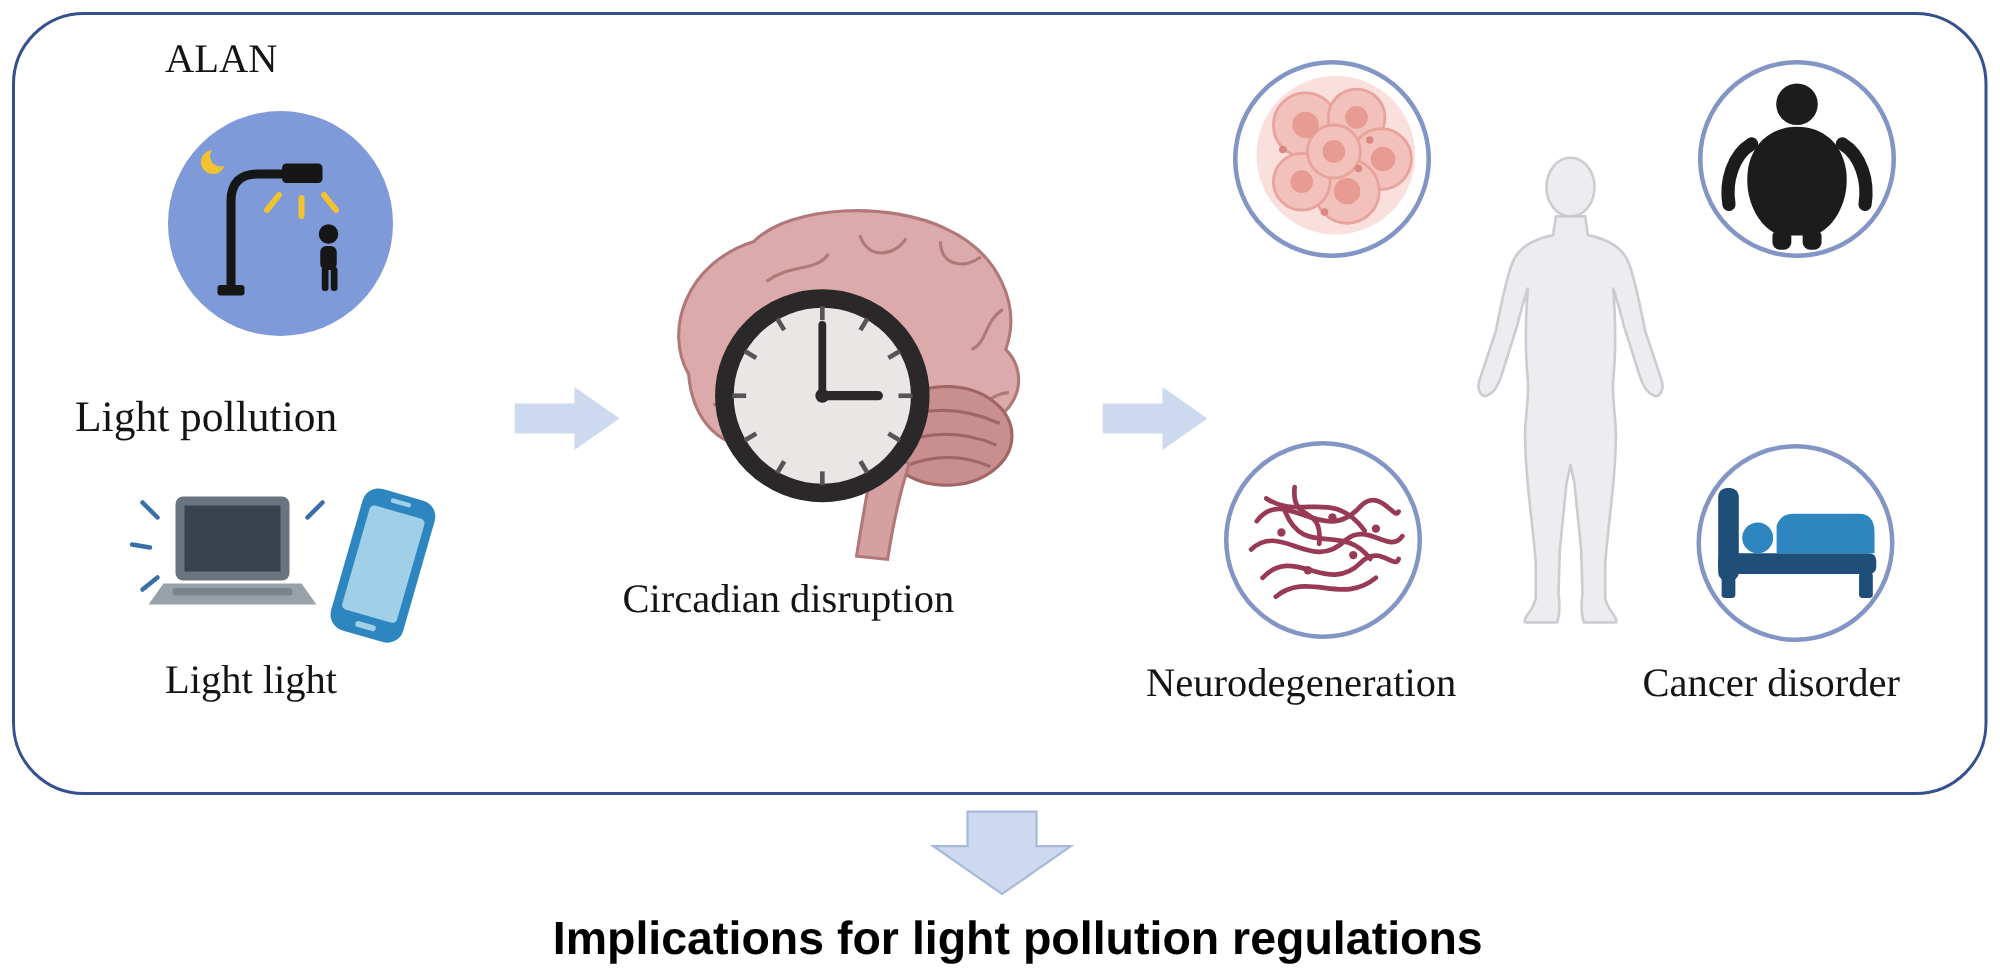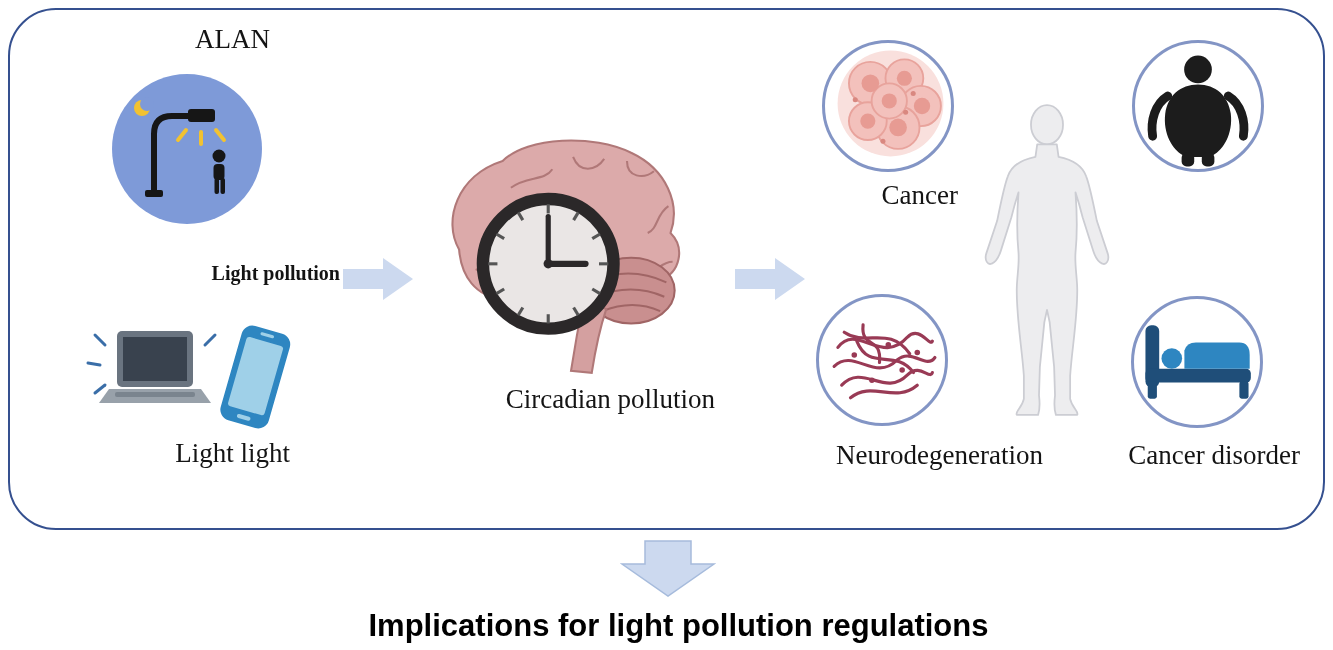--- a/index.html
+++ b/index.html
@@ -22,22 +22,22 @@
   }
   html,body{margin:0;padding:0;background:#fff;}
   #canvas{
     position:relative;width:1333px;height:650px;background:#ffffff;
     font-family:"Liberation Serif", serif; color:var(--ink); overflow:hidden;
   }
   .panel{
     position:absolute;left:8px;top:8px;width:1313px;height:518px;
     border:2px solid var(--border);border-radius:48px;background:#fff;
   }
-  .label{position:absolute;text-align:right;font-size:27px;line-height:1.15;color:var(--ink);}
-  .label.bold{font-weight:bold;font-size:20px;}
+  .label{position:absolute;text-align:left;font-size:27px;line-height:1.15;color:var(--ink);}
+  .label.bold{font-weight:normal;font-size:29px;}
   .conclusion{
     position:absolute;left:0;top:608px;width:1333px;text-align:center;
     font-family:"Liberation Sans", sans-serif;font-weight:bold;font-size:31px;color:#000;padding-left:12px;
   }
   .abs{position:absolute;}
   .round-badge{
     position:absolute;border-radius:50%;
   }
   .outcome{
     position:absolute;width:126px;height:126px;border-radius:50%;
@@ -151,21 +151,21 @@
         <line x1="58" y1="134" x2="67" y2="134"></line>
         <line x1="66" y1="105" x2="73.5" y2="109.5"></line>
         <line x1="87" y1="84" x2="91.5" y2="91.5"></line>
       </g>
       <line x1="116" y1="134" x2="116" y2="88" stroke="#2b2829" stroke-width="5" stroke-linecap="round"></line>
       <line x1="116" y1="134" x2="152" y2="134" stroke="#2b2829" stroke-width="6" stroke-linecap="round"></line>
       <circle cx="116" cy="134" r="4.5" fill="#2b2829"></circle>
     </svg>
   </div>
 
-  <div class="label" style="left:415px;top:384px;width:300px;">Circadian pollution</div>
+  <div class="label" style="left:415px;top:384px;width:300px;">Circadian disruption</div>
 
   <div class="abs" style="left:735px;top:256px;">
     <svg width="72" height="46" viewBox="0 0 72 46">
       <polygon points="0,13 40,13 40,2 70,23 40,44 40,33 0,33" fill="var(--arrow)"></polygon>
     </svg>
   </div>
 
   <div class="outcome" style="left:822px;top:40px;">
     <svg width="126" height="126" viewBox="0 0 100 100">
       <circle cx="52" cy="48" r="42" fill="#f9e0dd"></circle>
@@ -186,21 +186,20 @@
         <circle cx="51" cy="46" r="6"></circle>
       </g>
       <g fill="#d98880">
         <circle cx="24" cy="45" r="2"></circle>
         <circle cx="70" cy="40" r="2"></circle>
         <circle cx="46" cy="78" r="2"></circle>
         <circle cx="64" cy="55" r="2"></circle>
       </g>
     </svg>
   </div>
-  <div class="label" style="left:818px;top:180px;width:140px;">Cancer</div>
 
   <div class="outcome" style="left:1132px;top:40px;">
     <svg width="126" height="126" viewBox="0 0 100 100">
       <circle cx="50" cy="21" r="11" fill="#1c1c1c"></circle>
       <path d="M50,33 C36,33 26,42 24,56 C22,72 30,85 38,89 C42,91 58,91 62,89
                C70,85 78,72 76,56 C74,42 64,33 50,33 Z" fill="#1c1c1c"></path>
       <path d="M26,42 C16,48 12,62 14,74" fill="none" stroke="#1c1c1c" stroke-width="7" stroke-linecap="round"></path>
       <path d="M74,42 C84,48 88,62 86,74" fill="none" stroke="#1c1c1c" stroke-width="7" stroke-linecap="round"></path>
       <rect x="37" y="87" width="10" height="11" rx="4" fill="#1c1c1c"></rect>
       <rect x="53" y="87" width="10" height="11" rx="4" fill="#1c1c1c"></rect>
@@ -236,21 +235,21 @@
       </g>
       <g fill="var(--neuro-fiber)">
         <circle cx="28" cy="46" r="2.2"></circle>
         <circle cx="55" cy="38" r="2.2"></circle>
         <circle cx="66" cy="58" r="2.2"></circle>
         <circle cx="42" cy="66" r="2.2"></circle>
         <circle cx="78" cy="44" r="2.2"></circle>
       </g>
     </svg>
   </div>
-  <div class="label" style="left:803px;top:440px;width:240px;">Neurodegeneration</div>
+  <div class="label" style="left:764px;top:440px;width:240px;">Neurodegeneration</div>
 
   <div class="outcome" style="left:1131px;top:296px;">
     <svg width="126" height="126" viewBox="0 0 110 92">
       <rect x="10" y="14" width="12" height="54" rx="5" fill="var(--bed-dark)"></rect>
       <rect x="10" y="52" width="92" height="12" rx="4" fill="var(--bed-dark)"></rect>
       <rect x="12" y="63" width="8" height="15" rx="2" fill="var(--bed-dark)"></rect>
       <rect x="92" y="63" width="8" height="15" rx="2" fill="var(--bed-dark)"></rect>
       <circle cx="33" cy="43" r="9" fill="var(--bed-blue)"></circle>
       <path d="M44,36 Q46,29 54,29 L92,29 Q101,29 101,40 L101,52 L44,52 Z" fill="var(--bed-blue)"></path>
     </svg>

